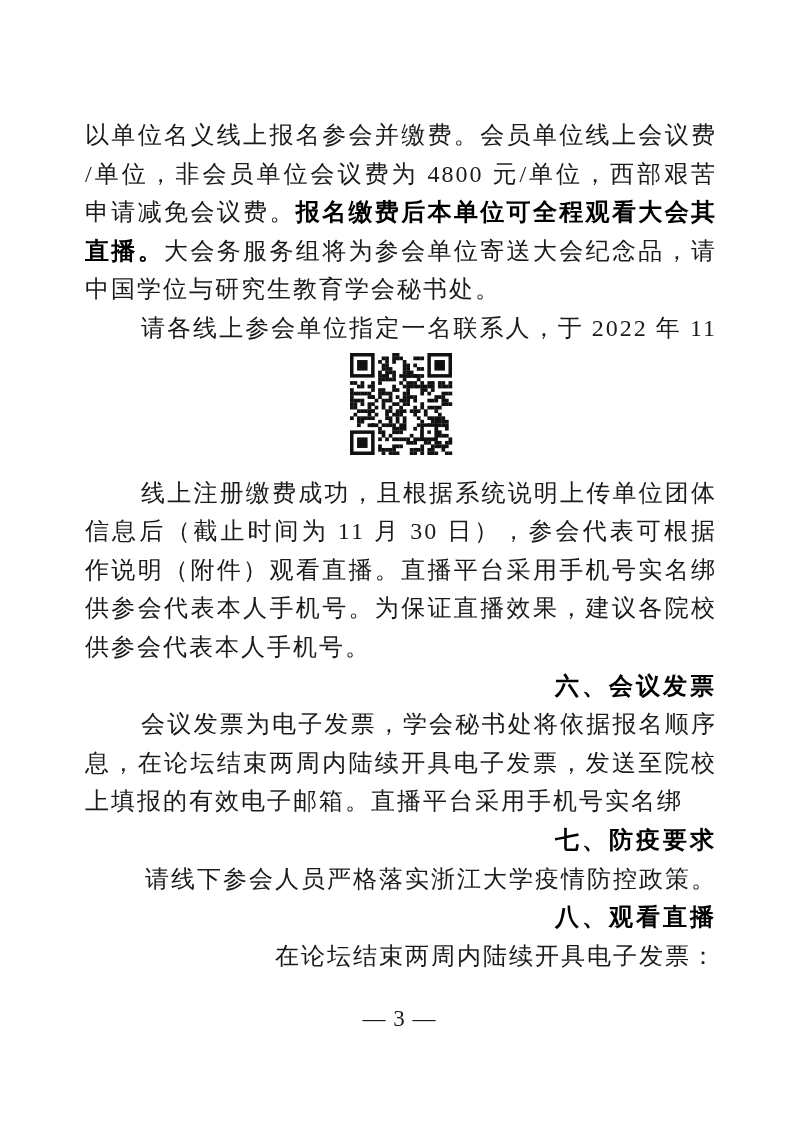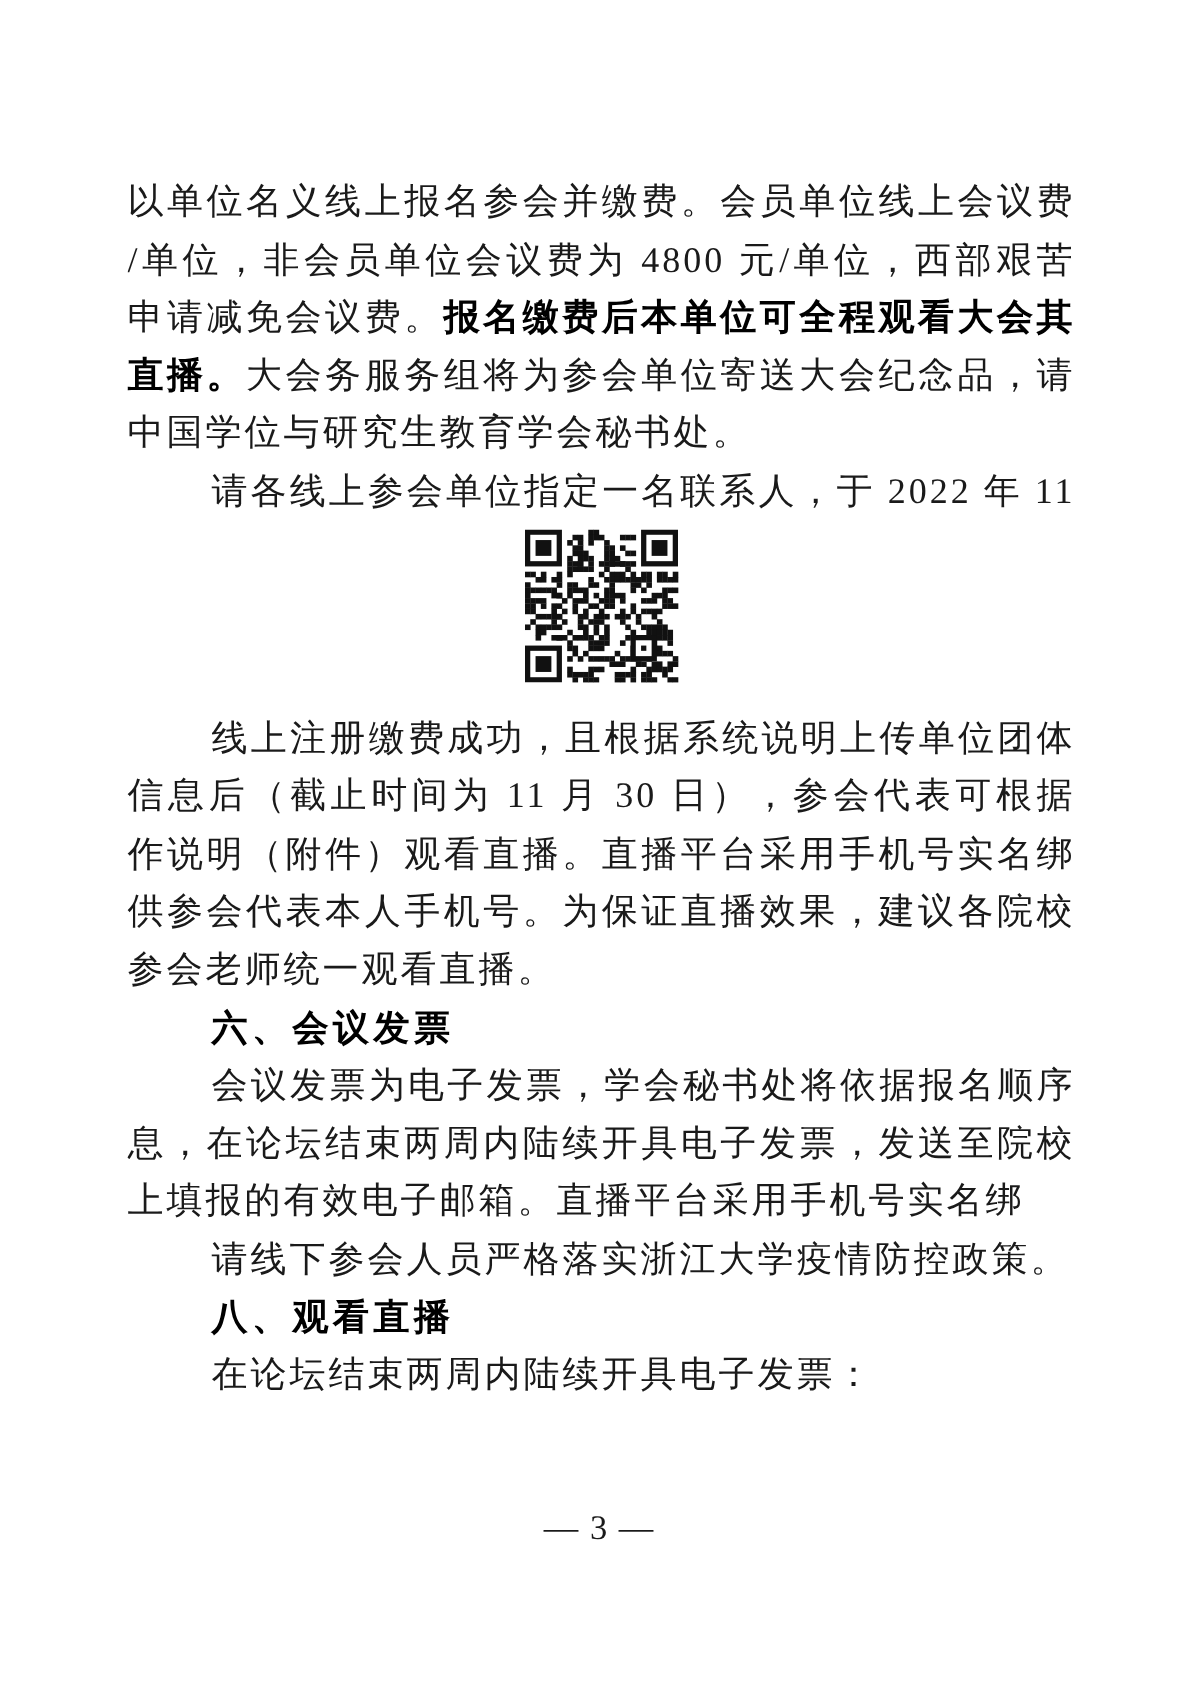--- a/index.html
+++ b/index.html
@@ -21,21 +21,21 @@
   .line {
     height:38.6px;
     line-height:38.6px;
     letter-spacing:2px;
     overflow:hidden;
     white-space:normal;
   }
   
   .line.j { text-align:justify; text-align-last:justify; }
   
-  .ind { text-indent:56px; }
+  .ind { text-indent:56px;text-align:right; }
   
   .b, .h {
     font-family:"Liberation Sans","DejaVu Sans",sans-serif;
     font-weight:700;
     color:#000000;
   }
   .h { font-size:24px; letter-spacing:3px; }
   .qr-wrap {
     height:126px;
     display:flex;
@@ -412,27 +412,28 @@
           <rect x="20" y="20" width="5" height="5" fill="#111111"></rect>
           <rect x="21" y="21" width="3" height="3" fill="#ffffff"></rect>
           <rect x="22" y="22" width="1" height="1" fill="#111111"></rect>
         </svg>
     </div>
 
     <div class="line j ind">线上注册缴费成功，且根据系统说明上传单位团体参会人员</div>
     <div class="line j">信息后（截止时间为 11 月 30 日），参会代表可根据会议平台操</div>
     <div class="line j">作说明（附件）观看直播。直播平台采用手机号实名绑定，须提</div>
     <div class="line j">供参会代表本人手机号。为保证直播效果，建议各院校组织本校</div>
-    <div class="line">参会老师统一观看直播。</div>
+    <div class="line">供参会代表本人手机号。</div>
 
     <div class="line h ind">六、会议发票</div>
     <div class="line j ind">会议发票为电子发票，学会秘书处将依据报名顺序及开票信</div>
     <div class="line j">息，在论坛结束两周内陆续开具电子发票，发送至院校联系人线</div>
     <div class="line">上填报的有效电子邮箱。直播平台采用手机号实名绑定。</div>
 
+    <div class="line h ind">七、防疫要求</div>
     <div class="line ind">请线下参会人员严格落实浙江大学疫情防控政策。</div>
 
     <div class="line h ind">八、观看直播</div>
     <div class="line ind">在论坛结束两周内陆续开具电子发票：</div>
 
   </div>
 
   <div class="footer">— 3 —</div>
 </div>
 

